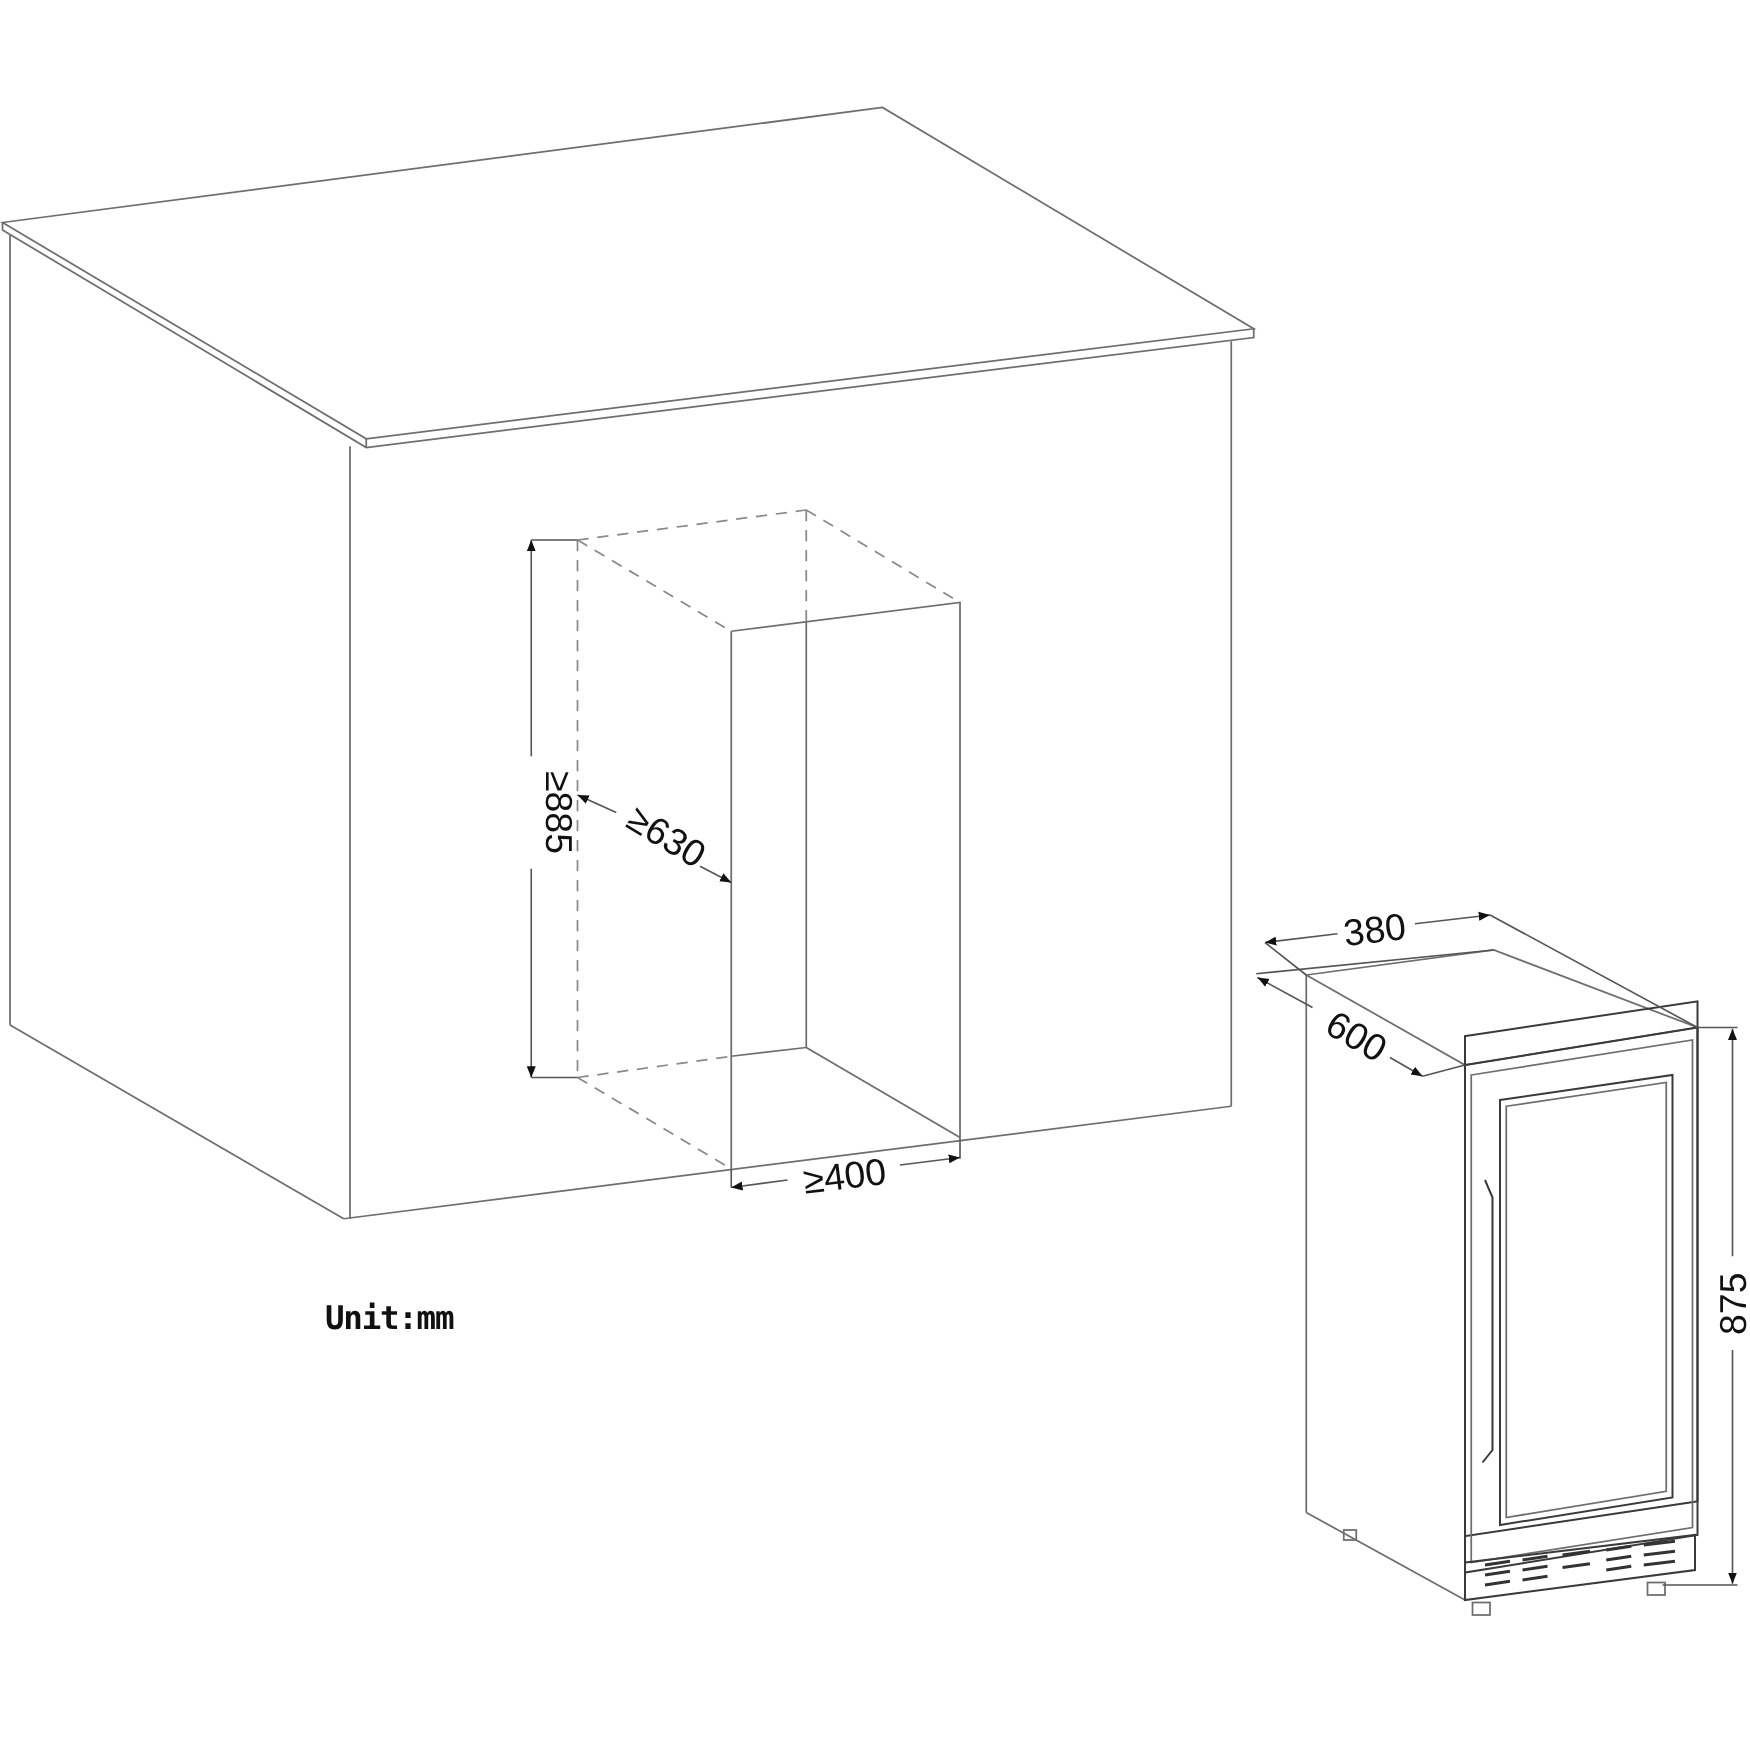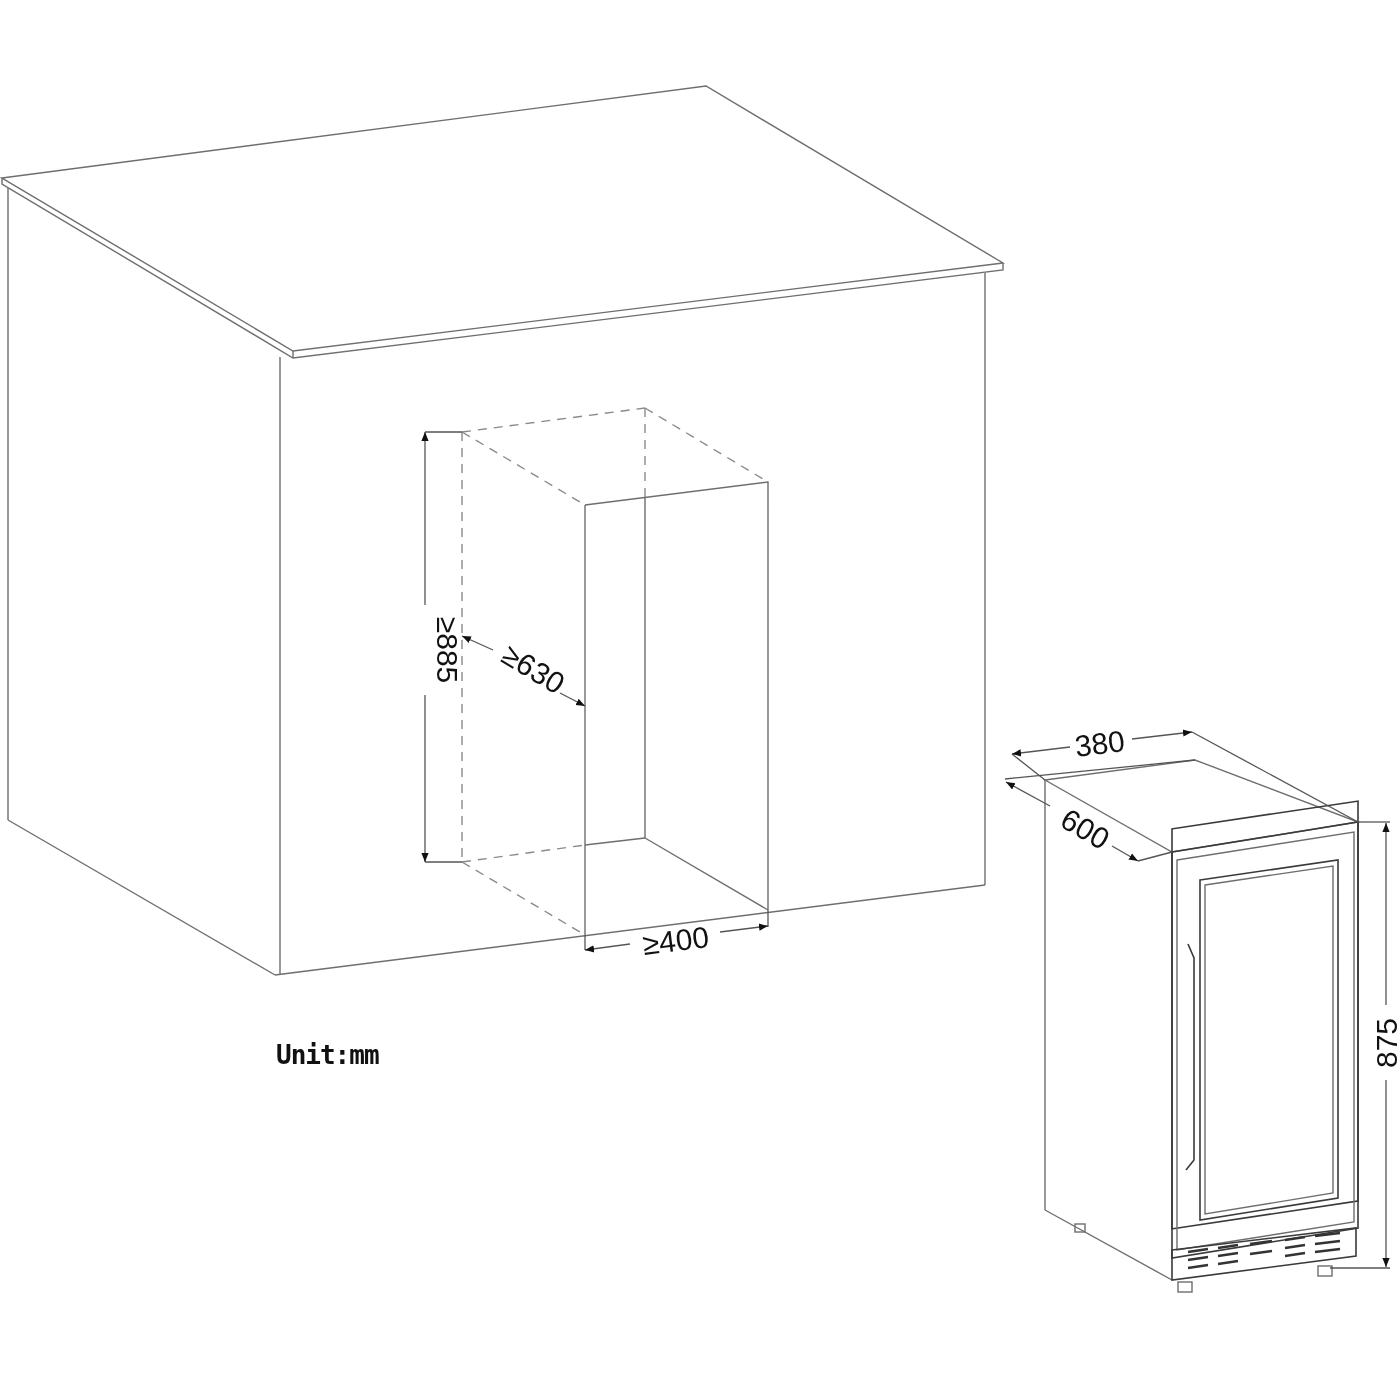--- a/index.html
+++ b/index.html
@@ -4,21 +4,21 @@
   <style>
     html, body { margin: 0; padding: 0; background: #ffffff; }
     body { width: 1400px; height: 1400px; position: relative; overflow: hidden; }
     svg { position: absolute; left: 0; top: 0; }
     .ln { stroke: #6e6e6e; stroke-width: 1.4; fill: none; }
     .ln-dark { stroke: #3a3a3a; stroke-width: 1.6; fill: none; }
     .dash { stroke: #8a8a8a; stroke-width: 1.4; fill: none; stroke-dasharray: 9 7; }
     .dim { stroke: #555; stroke-width: 1.3; fill: none; }
     .arrow { fill: #111; stroke: none; }
     .dimtext { font-family: "Liberation Sans", sans-serif; font-size: 30px; fill: #111; }
-    .unit { position: absolute; left: 276px; top: 1040px; font-family: "DejaVu Sans Mono", monospace; font-weight: bold; font-size: 26px; color: #111; letter-spacing: -1px; }
+    .unit { position: absolute; left: 260px; top: 1040px; font-family: "DejaVu Sans Mono", monospace; font-weight: bold; font-size: 26px; color: #111; letter-spacing: -1px; }
     .vent { stroke: #333; stroke-width: 2.4; }
   </style>
 </head>
 <body>
 
 <svg width="1400" height="1400" viewBox="0 0 1400 1400">
   <defs>
     <marker id="ah" viewBox="0 0 10 10" refX="10" refY="5" markerWidth="9" markerHeight="14" orient="auto-start-reverse" markerUnits="userSpaceOnUse">
       <path d="M0,1 L10,5 L0,9 z" class="arrow"></path>
     </marker>

